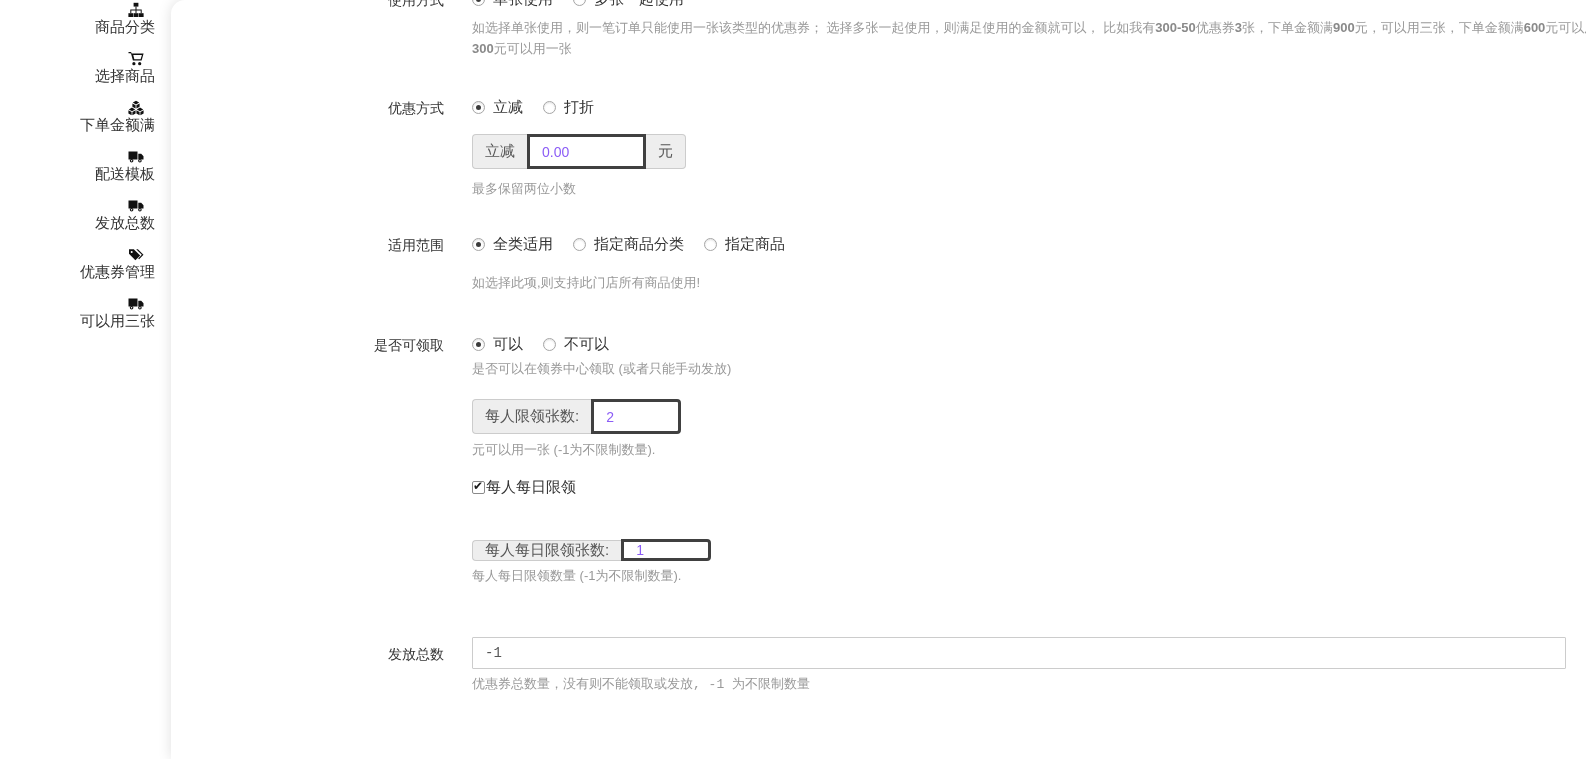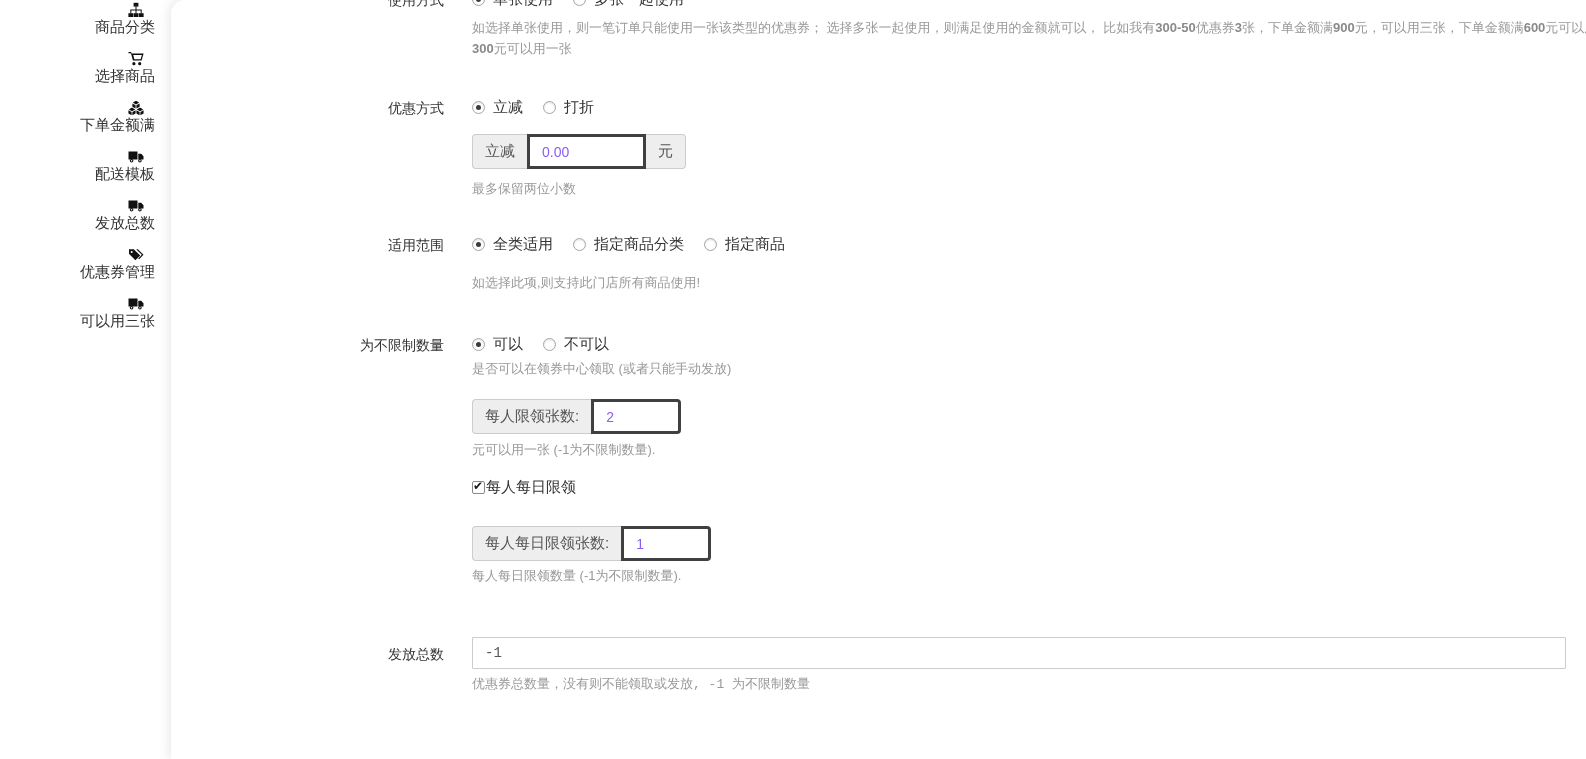--- a/index.html
+++ b/index.html
@@ -62,21 +62,21 @@
   .row-discount{ margin-top:36px; }
   .row-discount .input-group { margin-top:16px; }
   .row-discount .help { margin-top:10px; }
   .row-scope   { margin-top:34px; }
   .row-scope .help { margin-top:18px; }
   .row-claim   { margin-top:40px; }
   .row-claim .help.h1 { margin-top:4px; }
   .row-claim .input-group.g1 { margin-top:20px; }
   .row-claim .help.h2 { margin-top:6px; }
   .row-claim .chk-line { margin-top:17px; }
-  .row-claim .input-group.g2 { margin-top:29px; }
+  .row-claim .input-group.g2 { margin-top:29px;align-items:flex-end; }
   .row-claim .help.h3 { margin-top:5px; }
   .row-total   { margin-top:51px;font-family:Liberation Mono, monospace; }
   .row-total .form-label { padding-top:7px; }
   .row-total .help { margin-top:6px; }
 </style>
 </head>
 <body>
 
 <div class="page">
 
@@ -224,21 +224,21 @@
           <span class="opt">
             <span class="radio"></span>
             <span class="opt-text">指定商品</span>
           </span>
         </div>
         <div class="help">如选择此项,则支持此门店所有商品使用!</div>
       </div>
     </div>
 
     <div class="form-row row-claim">
-      <div class="form-label">为不限制数量</div>
+      <div class="form-label">是否可领取</div>
       <div class="controls">
         <div class="opt-line">
           <span class="opt">
             <span class="radio checked"></span>
             <span class="opt-text">可以</span>
           </span>
           <span class="opt">
             <span class="radio"></span>
             <span class="opt-text">不可以</span>
           </span>

